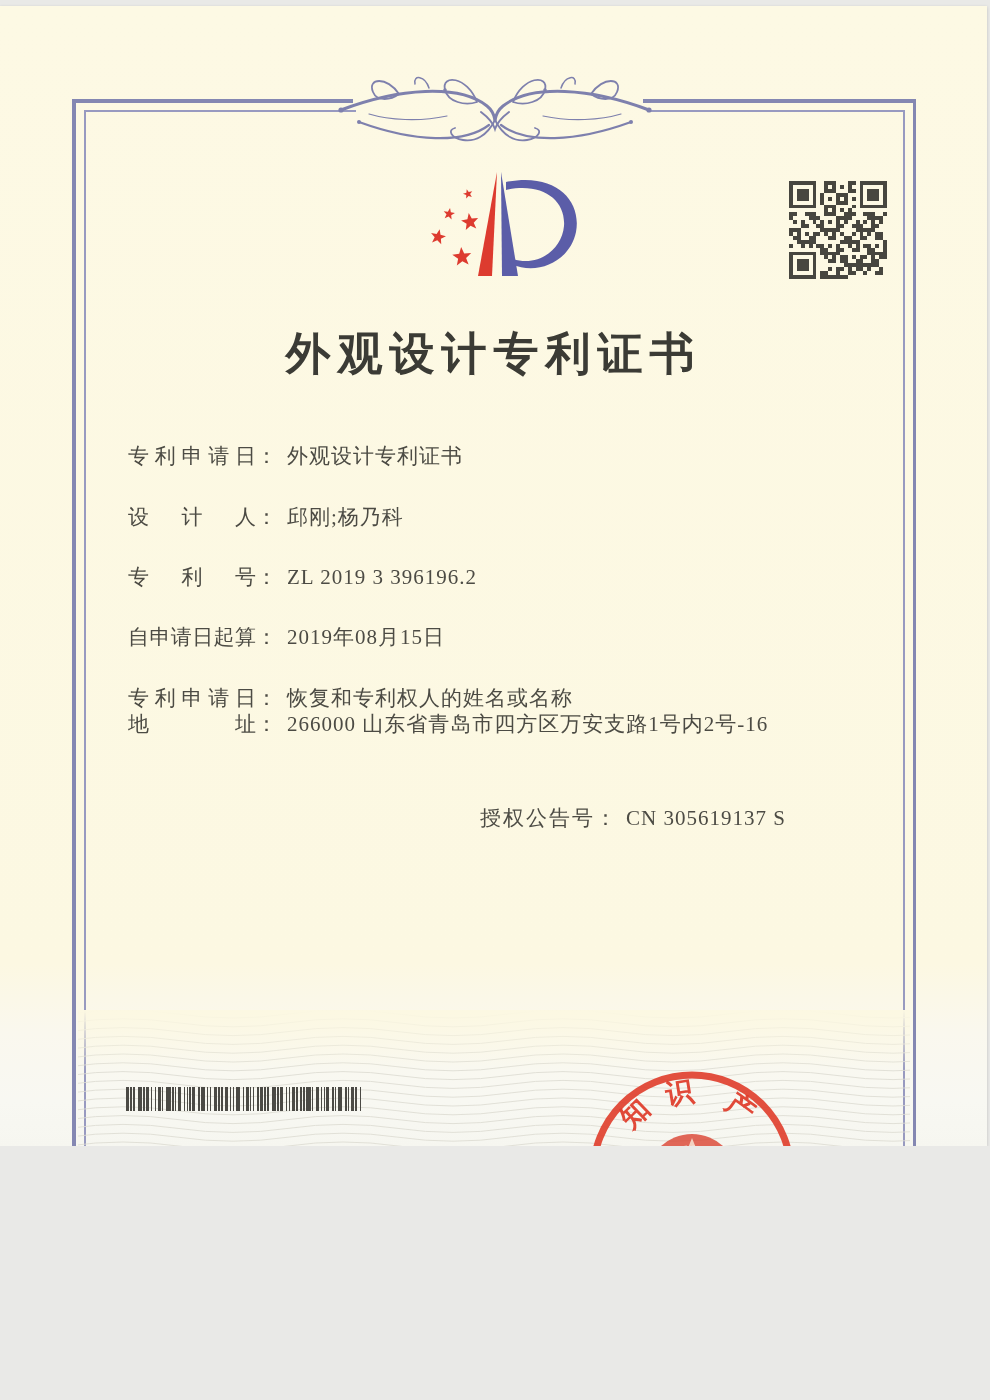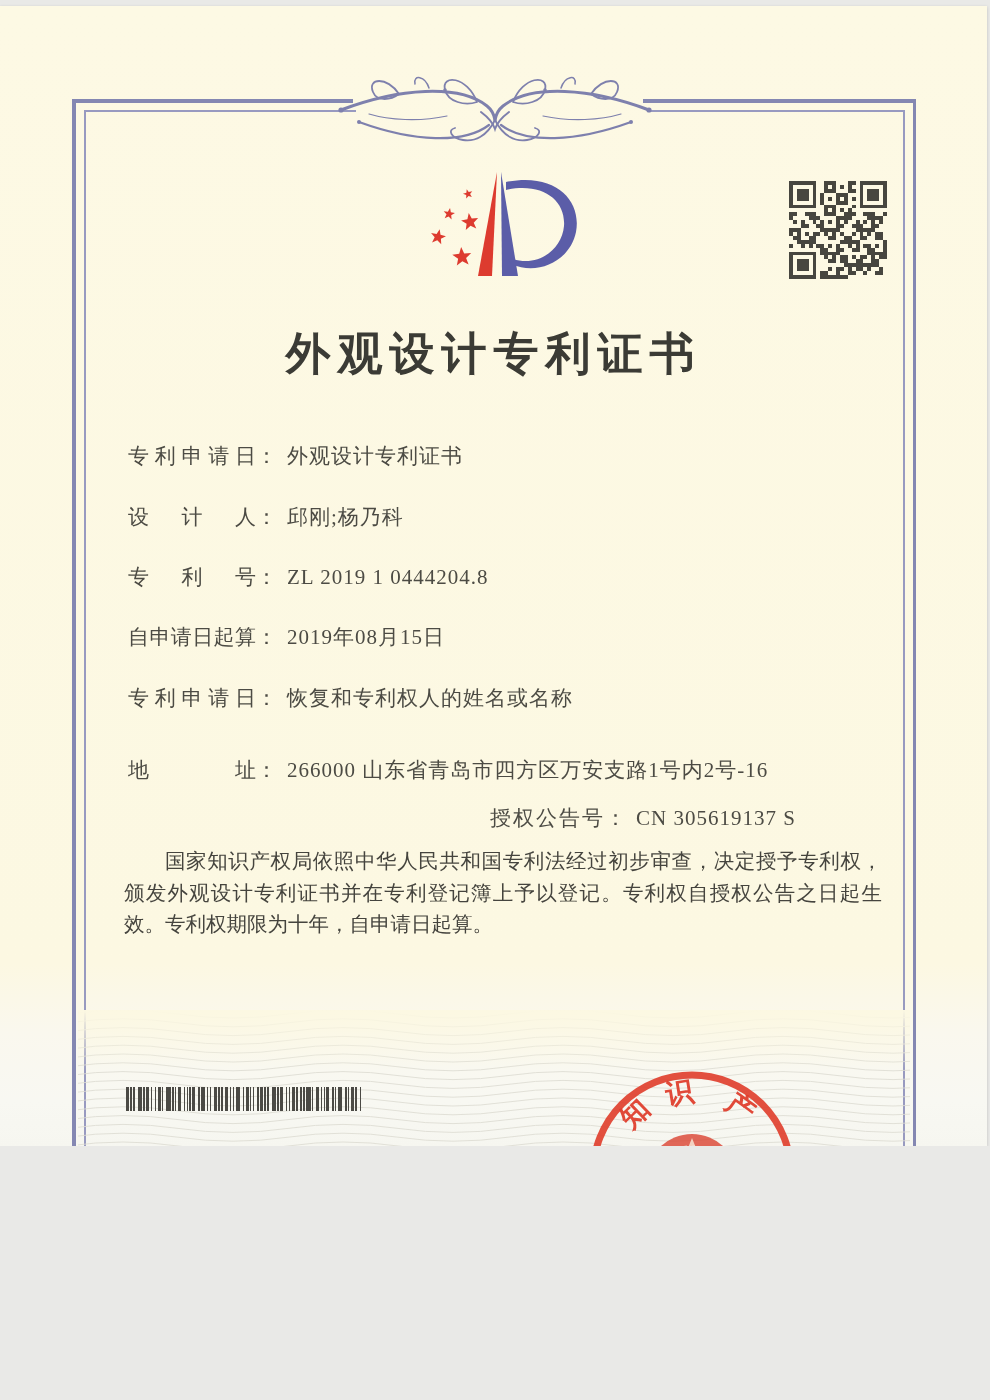--- a/index.html
+++ b/index.html
@@ -27,21 +27,21 @@
   }
   
   .rows{position:absolute;left:128px;top:0;width:780px;font-size:21px;color:#4c4b44;}
   .frow{position:absolute;left:0;white-space:nowrap;}
   .flabel{
     display:inline-block;width:128px;text-align:justify;text-align-last:justify;
     vertical-align:bottom;
   }
   .fcolon{display:inline-block;margin-right:10px;}
   .fvalue{letter-spacing:1px;}
-  .grant-right{position:absolute;left:362px;top:0;white-space:nowrap;text-align:center;}
+  .grant-right{position:absolute;left:352px;top:0;white-space:nowrap;text-align:center;}
   .glabel{letter-spacing:2px;}
   
   .paras{
     position:absolute;left:124px;top:840px;width:758px;
     font-size:20.5px;line-height:31.5px;color:#45443e;text-align:justify;
   }
   .paras p{margin:0;text-indent:2em;}
   
   .waves{position:absolute;left:78px;top:1004px;width:832px;height:142px;}
   .waves-fade{
@@ -335,38 +335,37 @@
   <div class="title">外观设计专利证书</div>
 
   <div class="rows">
     <div class="frow" style="top:436px">
       <span class="flabel">专利申请日</span><span class="fcolon">：</span><span class="fvalue">外观设计专利证书</span>
     </div>
     <div class="frow" style="top:497px">
       <span class="flabel">设计人</span><span class="fcolon">：</span><span class="fvalue">邱刚;杨乃科</span>
     </div>
     <div class="frow" style="top:557px">
-      <span class="flabel">专利号</span><span class="fcolon">：</span><span class="fvalue">ZL 2019 1 0444204.8</span>
+      <span class="flabel">专利号</span><span class="fcolon">：</span><span class="fvalue">ZL 2019 3 396196.2</span>
     </div>
     <div class="frow" style="top:617px">
       <span class="flabel">自申请日起算</span><span class="fcolon">：</span><span class="fvalue">2019年08月15日</span>
     </div>
     <div class="frow" style="top:678px">
       <span class="flabel">专利申请日</span><span class="fcolon">：</span><span class="fvalue">恢复和专利权人的姓名或名称</span>
     </div>
-    <div class="frow" style="top:750px">
+    <div class="frow" style="top:704px">
       <span class="flabel">地址</span><span class="fcolon">：</span><span class="fvalue">266000 山东省青岛市四方区万安支路1号内2号-16</span>
     </div>
     <div class="frow" style="top:798px;width:780px">
       <span class="grant-right"><span class="glabel">授权公告号</span><span class="fcolon">：</span><span class="fvalue">CN 305619137 S</span></span>
     </div>
   </div>
 
   <div class="paras">
-    <p>国家知识产权局依照中华人民共和国专利法经过初步审查，决定授予专利权，颁发外观设计专利证书并在专利登记簿上予以登记。专利权自授权公告之日起生效。专利权期限为十年，自申请日起算。</p>
   </div>
 
   <svg class="waves" id="waves-svg" viewBox="0 0 832 142" preserveAspectRatio="none">
       <path d="M-10,4 q55,-8 110,0 t110,0 t110,0 t110,0 t110,0 t110,0 t110,0 t110,0 t110,0 t110,0" fill="none" stroke="#dddcd2" stroke-width="1" opacity="0.85"></path>
       <path d="M-10,12.8 q55,-8 110,0 t110,0 t110,0 t110,0 t110,0 t110,0 t110,0 t110,0 t110,0 t110,0" fill="none" stroke="#dddcd2" stroke-width="1" opacity="0.85"></path>
       <path d="M-10,21.6 q55,-8 110,0 t110,0 t110,0 t110,0 t110,0 t110,0 t110,0 t110,0 t110,0 t110,0" fill="none" stroke="#dddcd2" stroke-width="1" opacity="0.85"></path>
       <path d="M-10,30.400000000000002 q55,-8 110,0 t110,0 t110,0 t110,0 t110,0 t110,0 t110,0 t110,0 t110,0 t110,0" fill="none" stroke="#dddcd2" stroke-width="1" opacity="0.85"></path>
       <path d="M-10,39.2 q55,-8 110,0 t110,0 t110,0 t110,0 t110,0 t110,0 t110,0 t110,0 t110,0 t110,0" fill="none" stroke="#dddcd2" stroke-width="1" opacity="0.85"></path>
       <path d="M-10,48 q55,-8 110,0 t110,0 t110,0 t110,0 t110,0 t110,0 t110,0 t110,0 t110,0 t110,0" fill="none" stroke="#dddcd2" stroke-width="1" opacity="0.85"></path>
       <path d="M-10,56.800000000000004 q55,-8 110,0 t110,0 t110,0 t110,0 t110,0 t110,0 t110,0 t110,0 t110,0 t110,0" fill="none" stroke="#dddcd2" stroke-width="1" opacity="0.85"></path>

